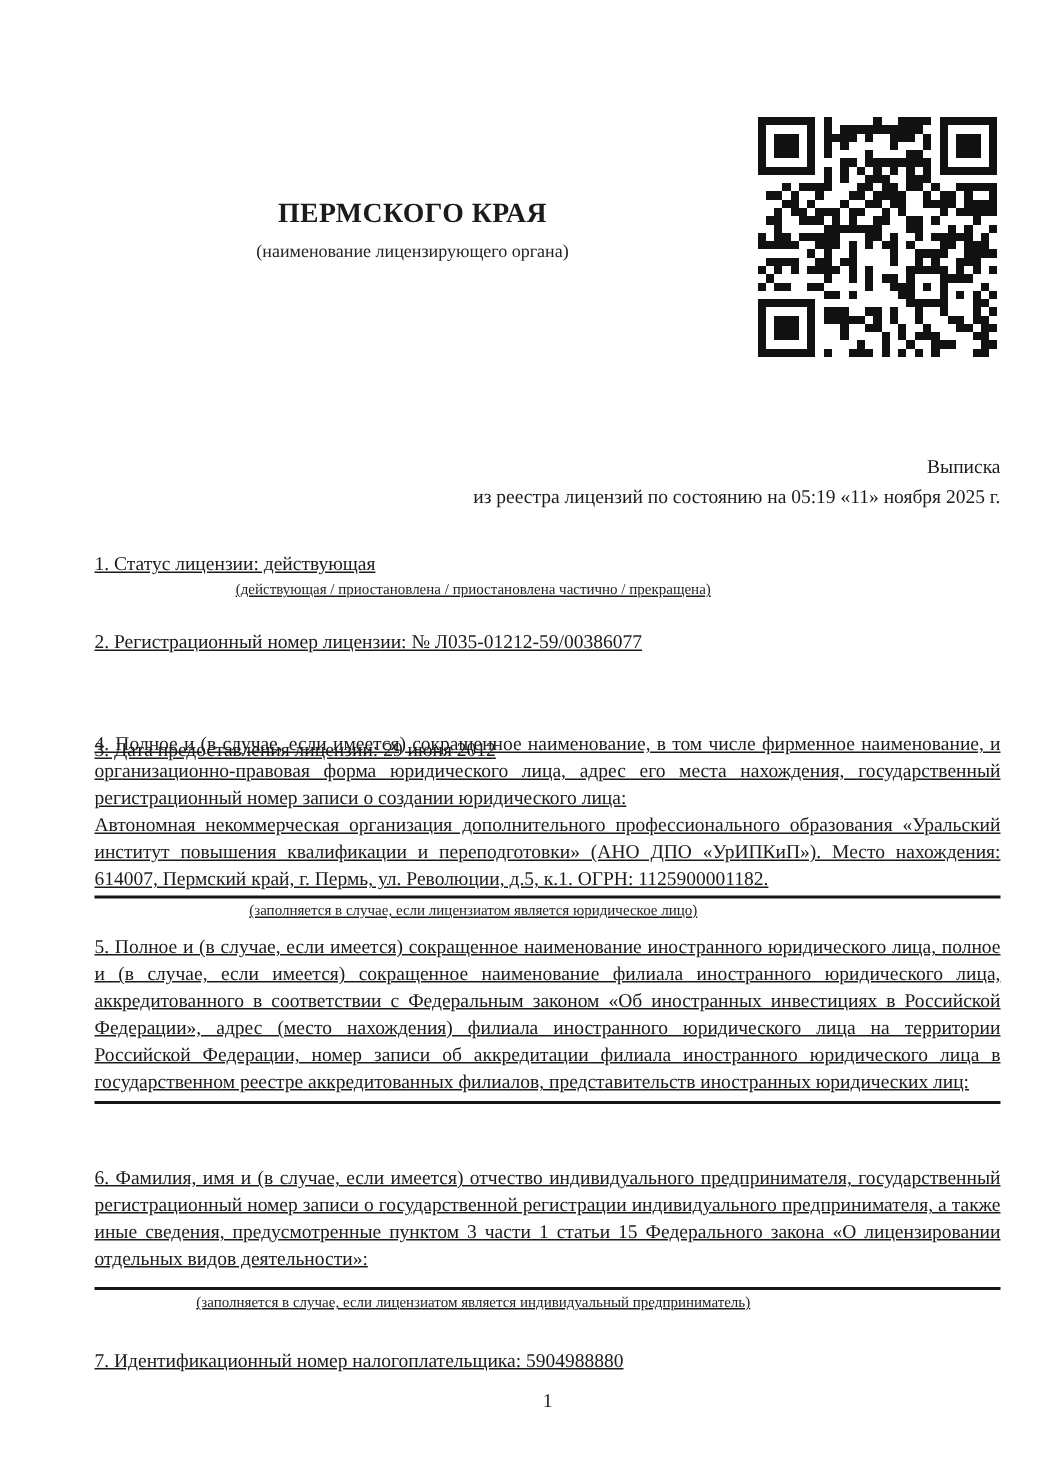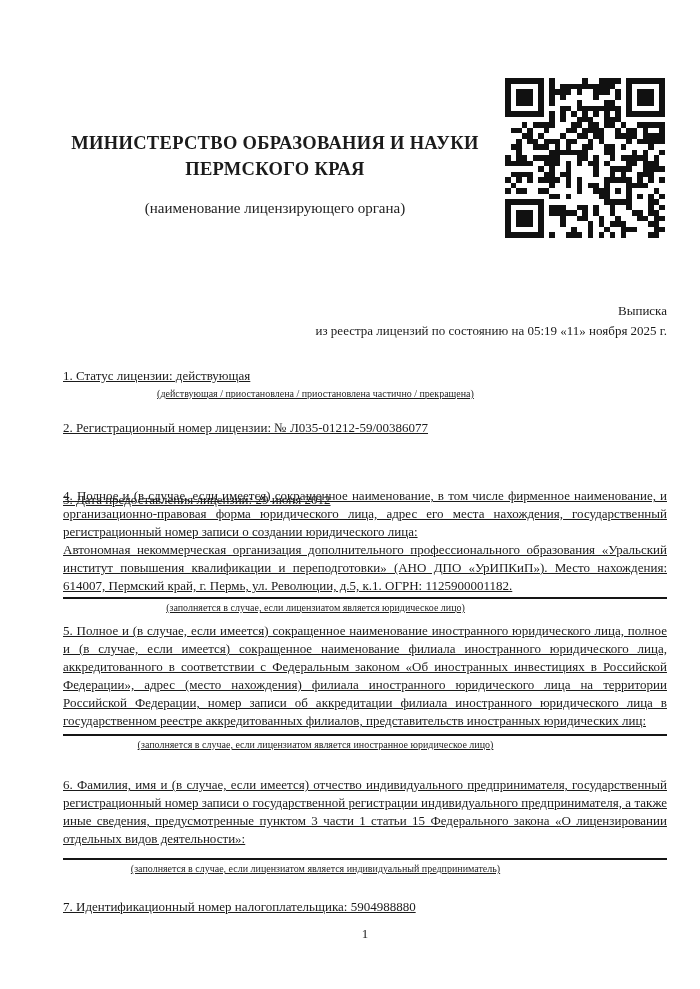--- a/index.html
+++ b/index.html
@@ -13,21 +13,21 @@
   }
   .header-block{
     position:absolute;left:63px;top:130px;width:424px;
     text-align:center;
   }
   .org-name{
     font-weight:bold;font-size:18.5px;line-height:26px;
     letter-spacing:.3px;
   }
   .org-caption{
-    font-size:15px;line-height:13px;margin-top:20px;color:#222;
+    font-size:12px;line-height:13px;margin-top:5px;color:#222;
   }
   .qr{
     position:absolute;left:505px;top:78px;width:160px;height:160px;
   }
   .doc-title{
     position:absolute;left:63px;top:301px;width:604px;
     text-align:right;font-size:13px;line-height:20px;
   }
   .item{
     position:absolute;left:63px;width:604px;
@@ -481,21 +481,20 @@
       <rect x="13" y="28" width="1" height="1" fill="#111"></rect>
       <rect x="15" y="28" width="1" height="1" fill="#111"></rect>
       <rect x="17" y="28" width="1" height="1" fill="#111"></rect>
       <rect x="19" y="28" width="1" height="1" fill="#111"></rect>
       <rect x="21" y="28" width="1" height="1" fill="#111"></rect>
       <rect x="26" y="28" width="1" height="1" fill="#111"></rect>
       <rect x="27" y="28" width="1" height="1" fill="#111"></rect>
     </svg>
 
   <div class="header-block">
-    <div class="org-name">МИНИСТЕРСТВО ОБРАЗОВАНИЯ И НАУКИ</div>
     <div class="org-name">ПЕРМСКОГО КРАЯ</div>
     <div class="org-caption">(наименование лицензирующего органа)</div>
   </div>
 
   <div class="doc-title">
     <div>Выписка</div>
     <div>из реестра лицензий по состоянию на 05:19 «11» ноября 2025 г.</div>
   </div>
 
   <div class="item" id="item1">
@@ -514,21 +513,20 @@
   <div class="item" id="item4">
     <div class="just">4. Полное и (в случае, если имеется) сокращенное наименование, в том числе фирменное наименование, и организационно-правовая форма юридического лица, адрес его места нахождения, государственный регистрационный номер записи о создании юридического лица:</div>
     <div class="just">Автономная некоммерческая организация дополнительного профессионального образования «Уральский институт повышения квалификации и переподготовки» (АНО ДПО «УрИПКиП»). Место нахождения: 614007, Пермский край, г. Пермь, ул. Революции, д.5, к.1. ОГРН: 1125900001182.</div>
     <hr class="fill-rule">
     <div class="center-caption">(заполняется в случае, если лицензиатом является юридическое лицо)</div>
   </div>
 
   <div class="item" id="item5">
     <div class="just">5. Полное и (в случае, если имеется) сокращенное наименование иностранного юридического лица, полное и (в случае, если имеется) сокращенное наименование филиала иностранного юридического лица, аккредитованного в соответствии с Федеральным законом «Об иностранных инвестициях в Российской Федерации», адрес (место нахождения) филиала иностранного юридического лица на территории Российской Федерации, номер записи об аккредитации филиала иностранного юридического лица в государственном реестре аккредитованных филиалов, представительств иностранных юридических лиц:</div>
     <hr class="fill-rule">
-    <div class="center-caption">(заполняется в случае, если лицензиатом является иностранное юридическое лицо)</div>
   </div>
 
   <div class="item" id="item6">
     <div class="just">6. Фамилия, имя и (в случае, если имеется) отчество индивидуального предпринимателя, государственный регистрационный номер записи о государственной регистрации индивидуального предпринимателя, а также иные сведения, предусмотренные пунктом 3 части 1 статьи 15 Федерального закона «О лицензировании отдельных видов деятельности»:</div>
     <hr class="fill-rule">
     <div class="center-caption">(заполняется в случае, если лицензиатом является индивидуальный предприниматель)</div>
   </div>
 
   <div class="item" id="item7">
     <div>7. Идентификационный номер налогоплательщика: 5904988880</div>

